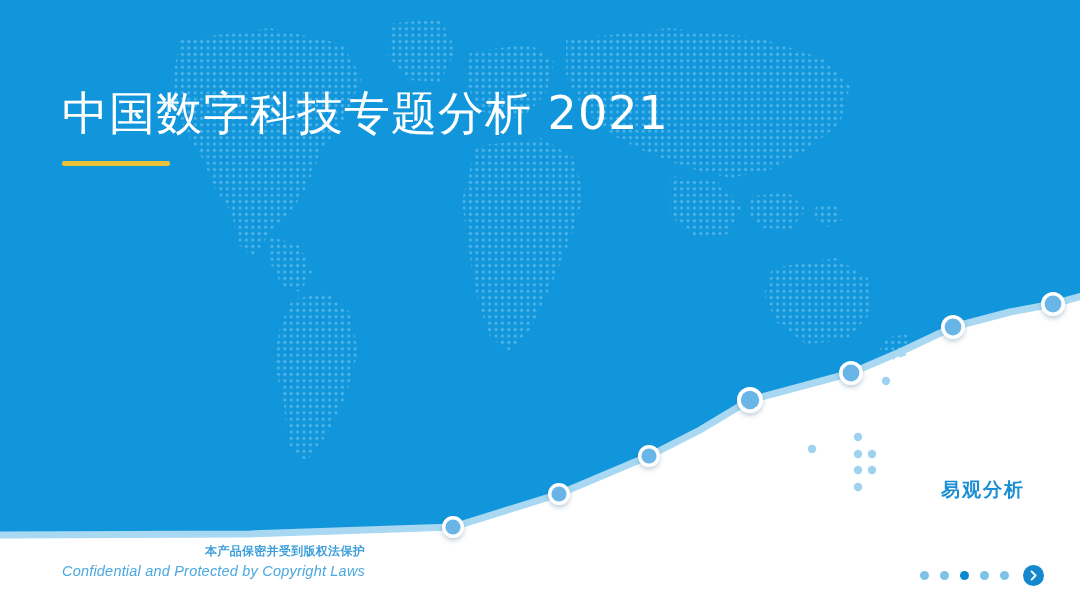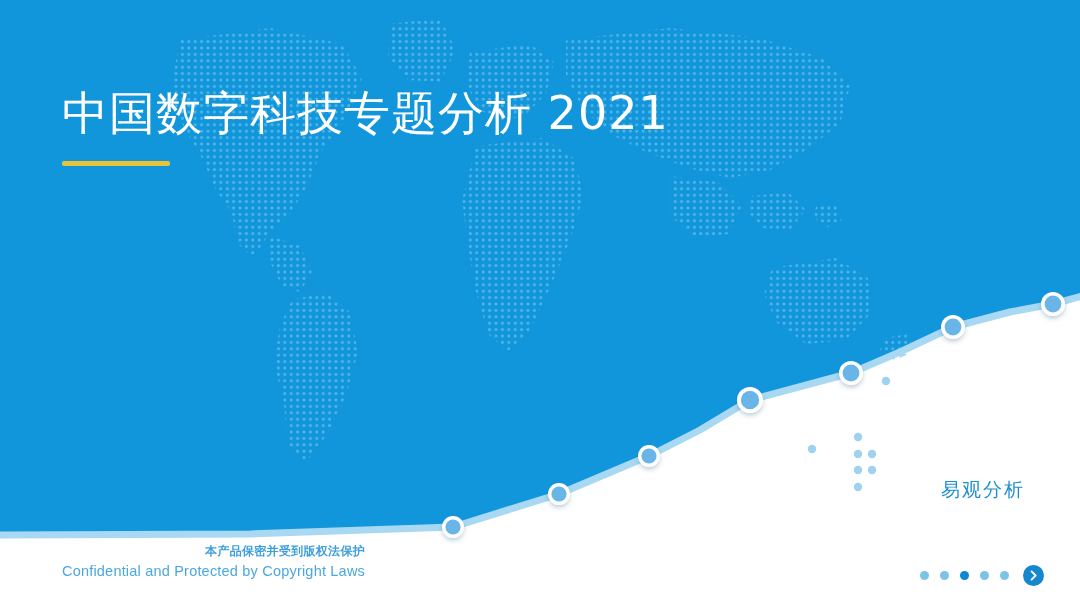--- a/index.html
+++ b/index.html
@@ -65,20 +65,21 @@
     font-weight: 700;
     letter-spacing: 0.3px;
     font-family: "DejaVu Sans", "Liberation Sans", sans-serif;
     text-align: right;
   }
   .footer-en {
     color: #4AA8E0;
     font-size: 14.5px;
     line-height: 21px;
     letter-spacing: 0.2px;
+    font-style: italic;
   }
 
   
   .logo {
     position: absolute;
     right: 56px;
     top: 476px;
     z-index: 7;
     width: 130px;
     text-align: center;
@@ -86,21 +87,21 @@
   .logo-mark {
     position: relative;
     height: 34px;
   }
   .logo-mark svg { display:block; }
   .logo-cn {
     margin-top: 1px;
     color: #1C8FD4;
     font-size: 19px;
     letter-spacing: 2px;
-    font-weight: 400;
+    font-weight: 700;
     font-family: "DejaVu Sans", "Liberation Sans", sans-serif;
   }
 
   
   .pager {
     position: absolute;
     right: 60px;
     bottom: 22px;
     z-index: 7;
     display: flex;

